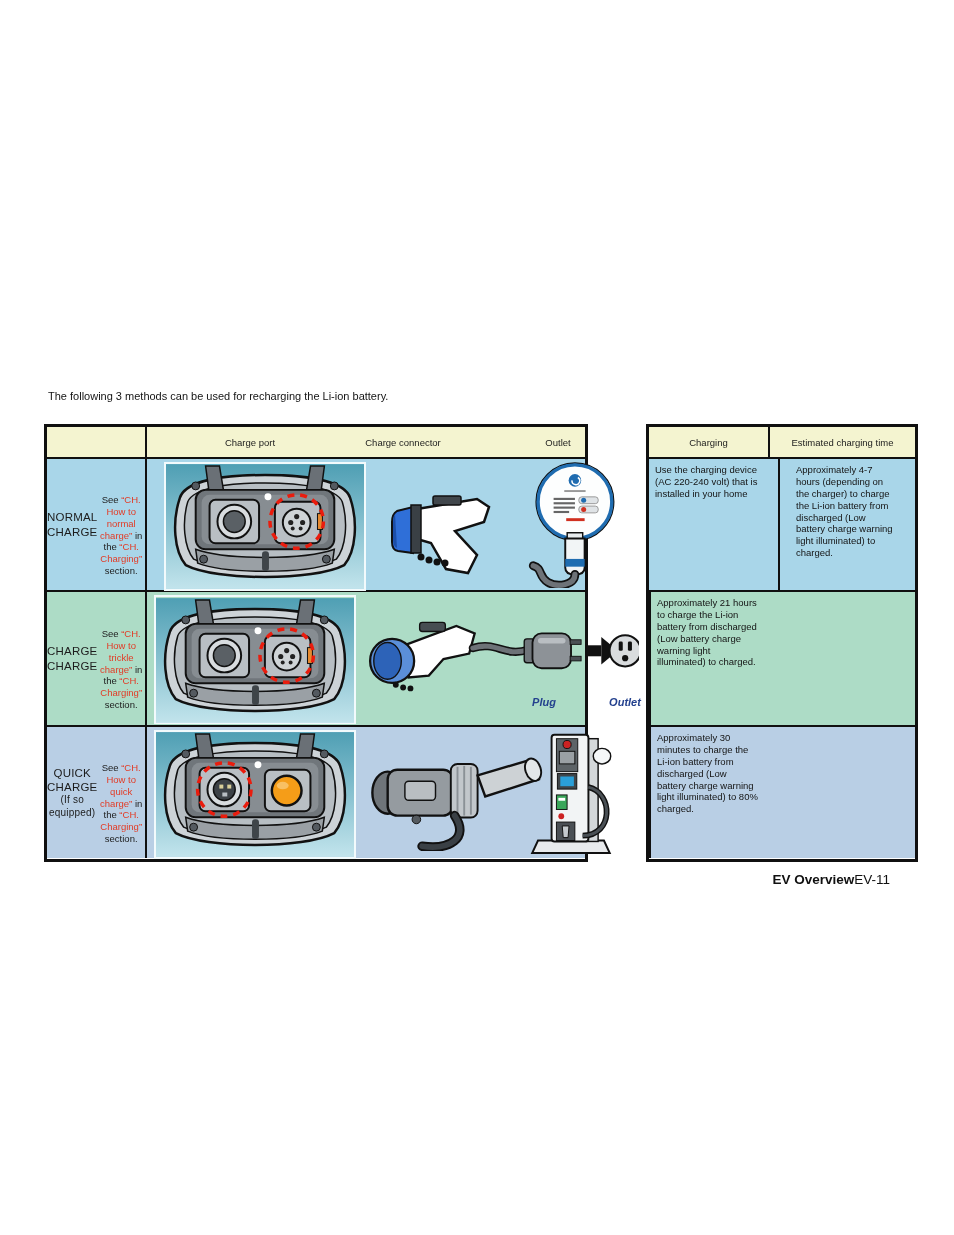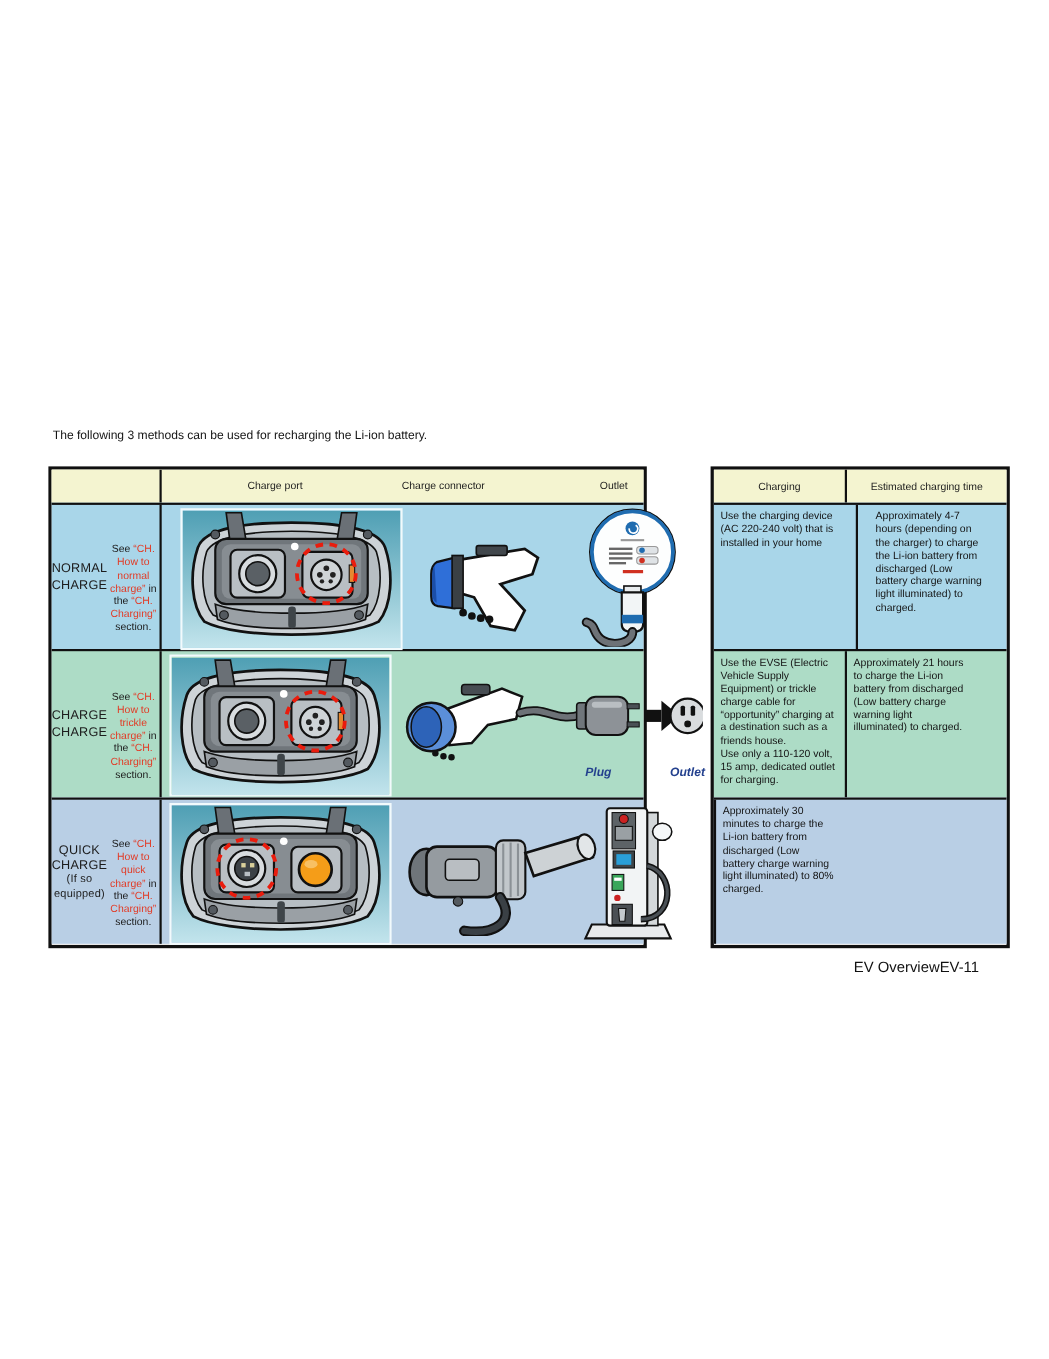--- a/index.html
+++ b/index.html
@@ -49,21 +49,21 @@
   .illus{position:absolute;font-style:italic;}
   .port-frame{left:7px;top:3px;width:198px;height:125px;border:2px solid #f2fafc;box-sizing:content-box;}
   .port-frame svg{display:block;}
   .lbl-blue{
     position:absolute;font-size:11px;color:var(--link_blue,#24418e);font-weight:bold;
     transform:translateX(-50%);white-space:nowrap;
   }
   .footer{
     position:absolute;top:872px;right:64px;font-size:13.5px;color:#111;
   }
-  .footer .sec{font-weight:normal;}
+  .footer .sec{font-weight:bold;}
   .footer .pg{}
 </style>
 </head>
 <body>
 
 <div class="intro">The following 3 methods can be used for recharging the Li-ion battery.</div>
 
 <div class="ltable">
 
   <div class="hrow">
@@ -340,22 +340,20 @@
     <div class="rt-h" style="flex:none;width:119px;">Charging</div>
     <div class="rt-div"></div>
     <div class="rt-h">Estimated charging time</div>
   </div>
   <div class="trow h131 row1">
     <div class="rt-cell c1">Use the charging device (AC 220-240 volt) that is installed in your home</div>
     <div class="rt-div"></div>
     <div class="rt-cell c2">Approximately 4-7 hours (depending on the charger) to charge the Li-ion battery from discharged (Low battery charge warning light illuminated) to charged.</div>
   </div>
   <div class="trow h133 row2">
-    <div class="rt-cell c1">Use the EVSE (Electric Vehicle Supply Equipment) or trickle charge cable for “opportunity” charging at a destination such as a friends house.
-Use only a 110-120 volt, 15 amp, dedicated outlet for charging.</div>
     <div class="rt-div"></div>
     <div class="rt-cell c2">Approximately 21 hours to charge the Li-ion battery from discharged (Low battery charge warning light illuminated) to charged.</div>
   </div>
   <div class="trow h131 row3">
     <div class="rt-div"></div>
     <div class="rt-cell c2">Approximately 30 minutes to charge the Li-ion battery from discharged (Low battery charge warning light illuminated) to 80% charged.</div>
   </div>
 </div>
 
 <div class="footer">

